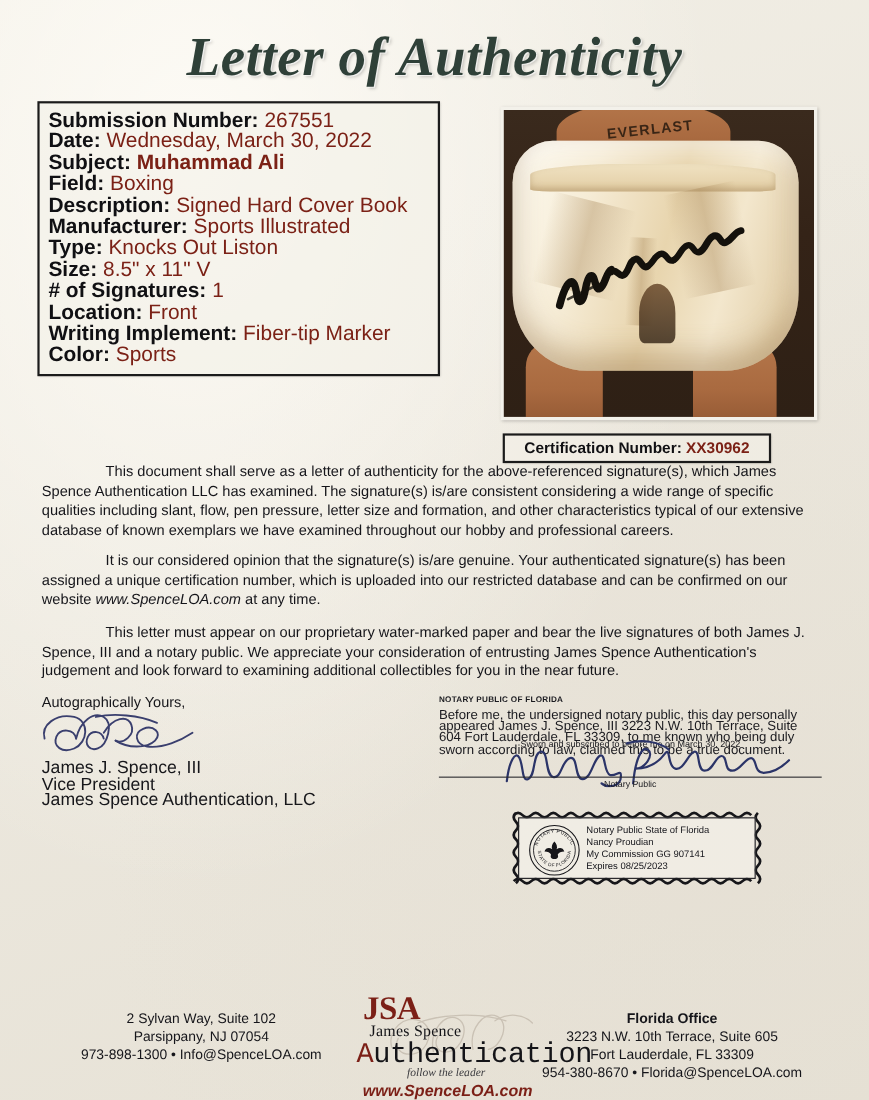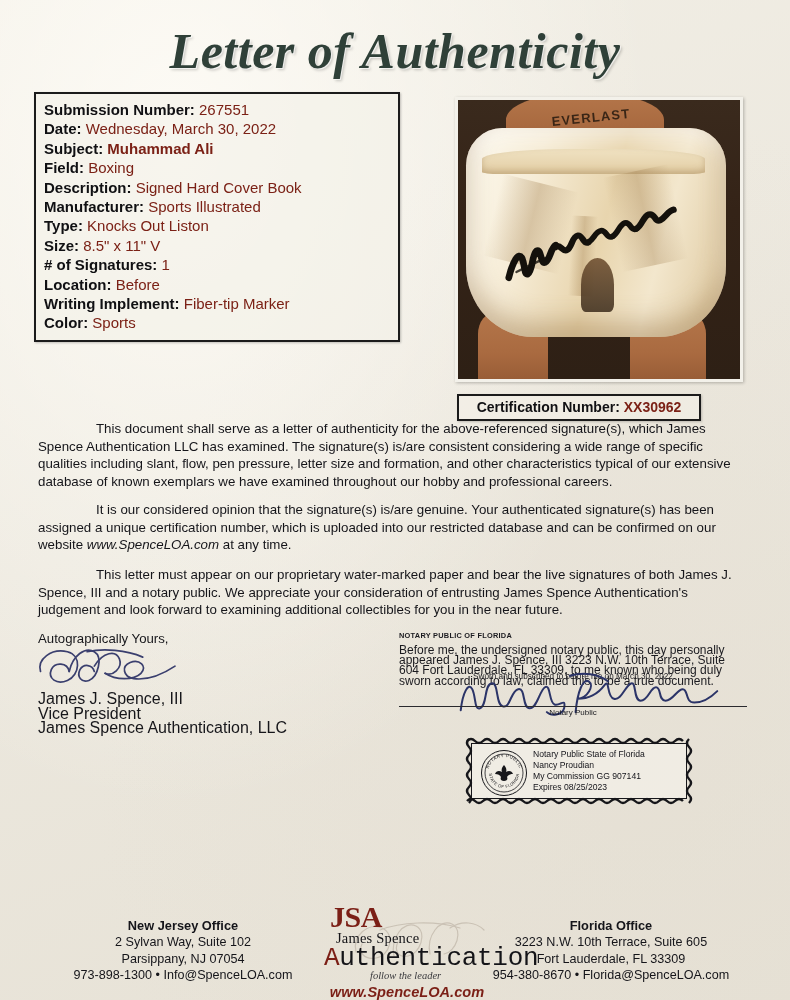--- a/index.html
+++ b/index.html
@@ -43,21 +43,21 @@
     position: absolute;
     left: 34px;
     top: 92px;
     width: 346px;
     border: 2px solid #1b1b1b;
     background: rgba(243,240,232,0.55);
     padding: 6px 8px 7px 8px;
     box-shadow: 1px 1px 2px rgba(0,0,0,0.22);
   }
   .info-row {
-    font-size: 15px;
+    font-size: 19px;
     line-height: 19.4px;
     white-space: nowrap;
   }
   .info-label {
     font-weight: bold;
     color: #101013;
   }
   .info-value {
     color: #7b2116;
   }
@@ -402,21 +402,21 @@
     <div class="info-row">
       <span class="info-label">Size:</span>
       <span class="info-value">8.5" x 11" V</span>
     </div>
     <div class="info-row">
       <span class="info-label"># of Signatures:</span>
       <span class="info-value">1</span>
     </div>
     <div class="info-row">
       <span class="info-label">Location:</span>
-      <span class="info-value">Before</span>
+      <span class="info-value">Front</span>
     </div>
     <div class="info-row">
       <span class="info-label">Writing Implement:</span>
       <span class="info-value">Fiber-tip Marker</span>
     </div>
     <div class="info-row">
       <span class="info-label">Color:</span>
       <span class="info-value">Sports</span>
     </div>
   </div>
@@ -515,21 +515,20 @@
     </div>
     <div id="stamp-text">
       <div>Notary Public State of Florida</div>
       <div>Nancy Proudian</div>
       <div>My Commission GG 907141</div>
       <div>Expires 08/25/2023</div>
     </div>
   </div>
 
   <div class="office" id="nj-office">
-    <div class="office-name">New Jersey Office</div>
     <div>2 Sylvan Way, Suite 102</div>
     <div>Parsippany, NJ 07054</div>
     <div>973-898-1300 • Info@SpenceLOA.com</div>
   </div>
 
   <div id="jsa-logo">
     <svg id="logo-watermark" viewBox="0 0 140 62">
       <g fill="none" stroke="#8a7a6a" stroke-width="1.2" stroke-linecap="round">
         <path d="M6 44 C2 28, 18 14, 32 20 C46 26, 40 48, 26 50 C14 52, 8 44, 12 36"></path>
         <path d="M44 48 C40 30, 54 12, 66 18 C78 24, 70 46, 58 48 C48 50, 44 42, 48 34"></path>

